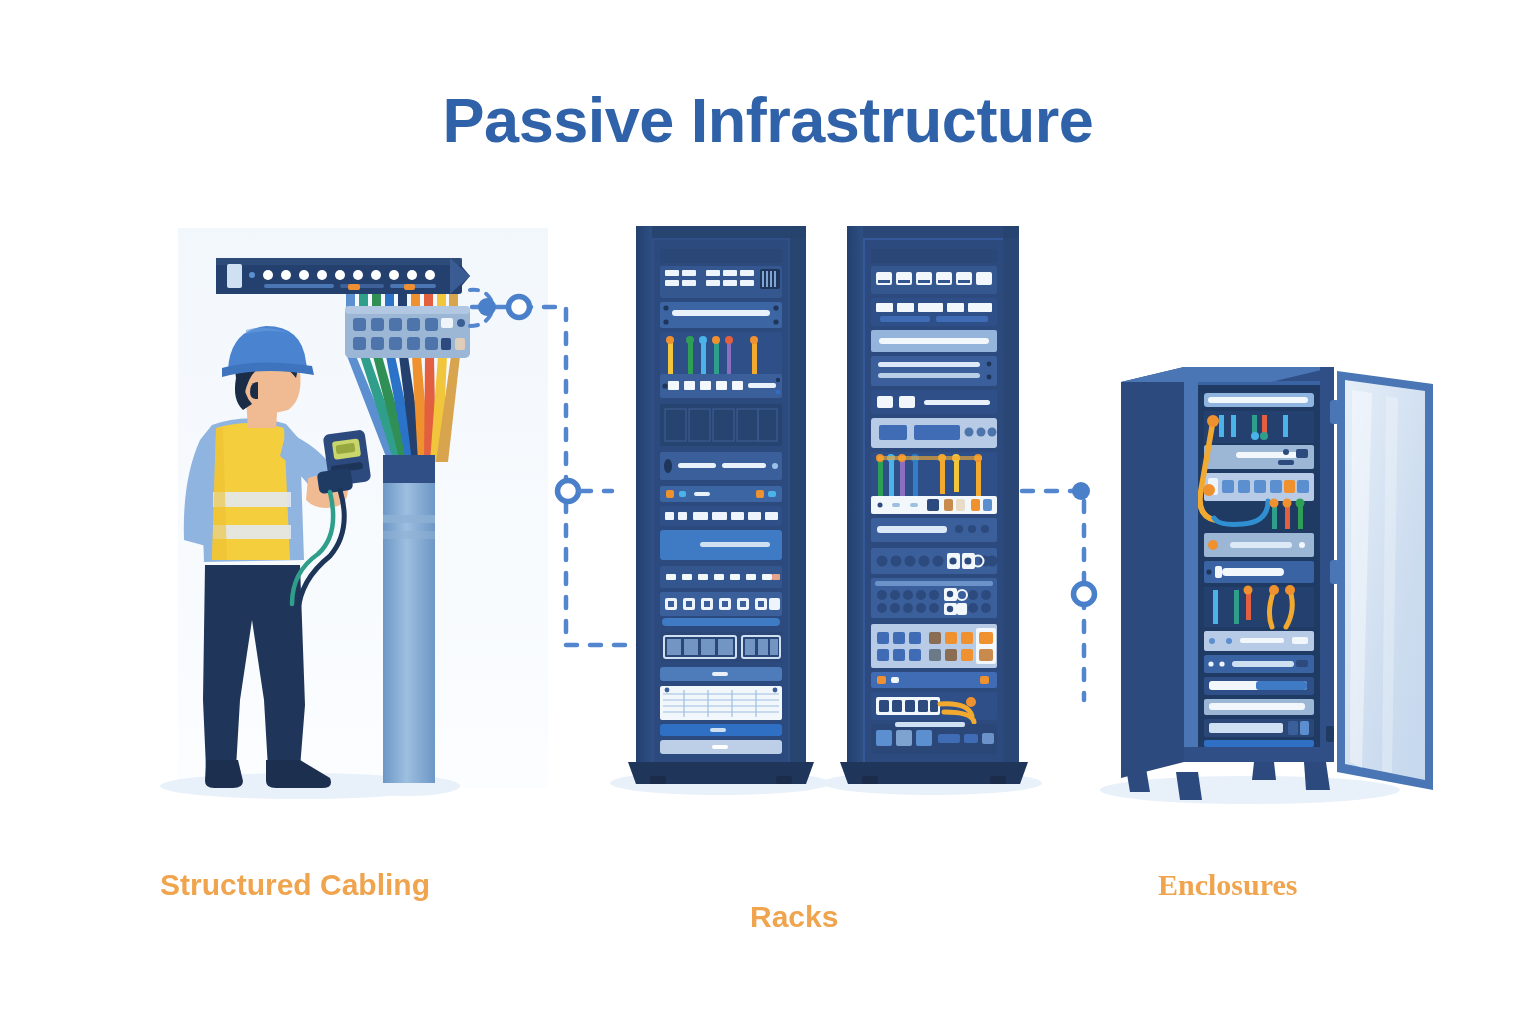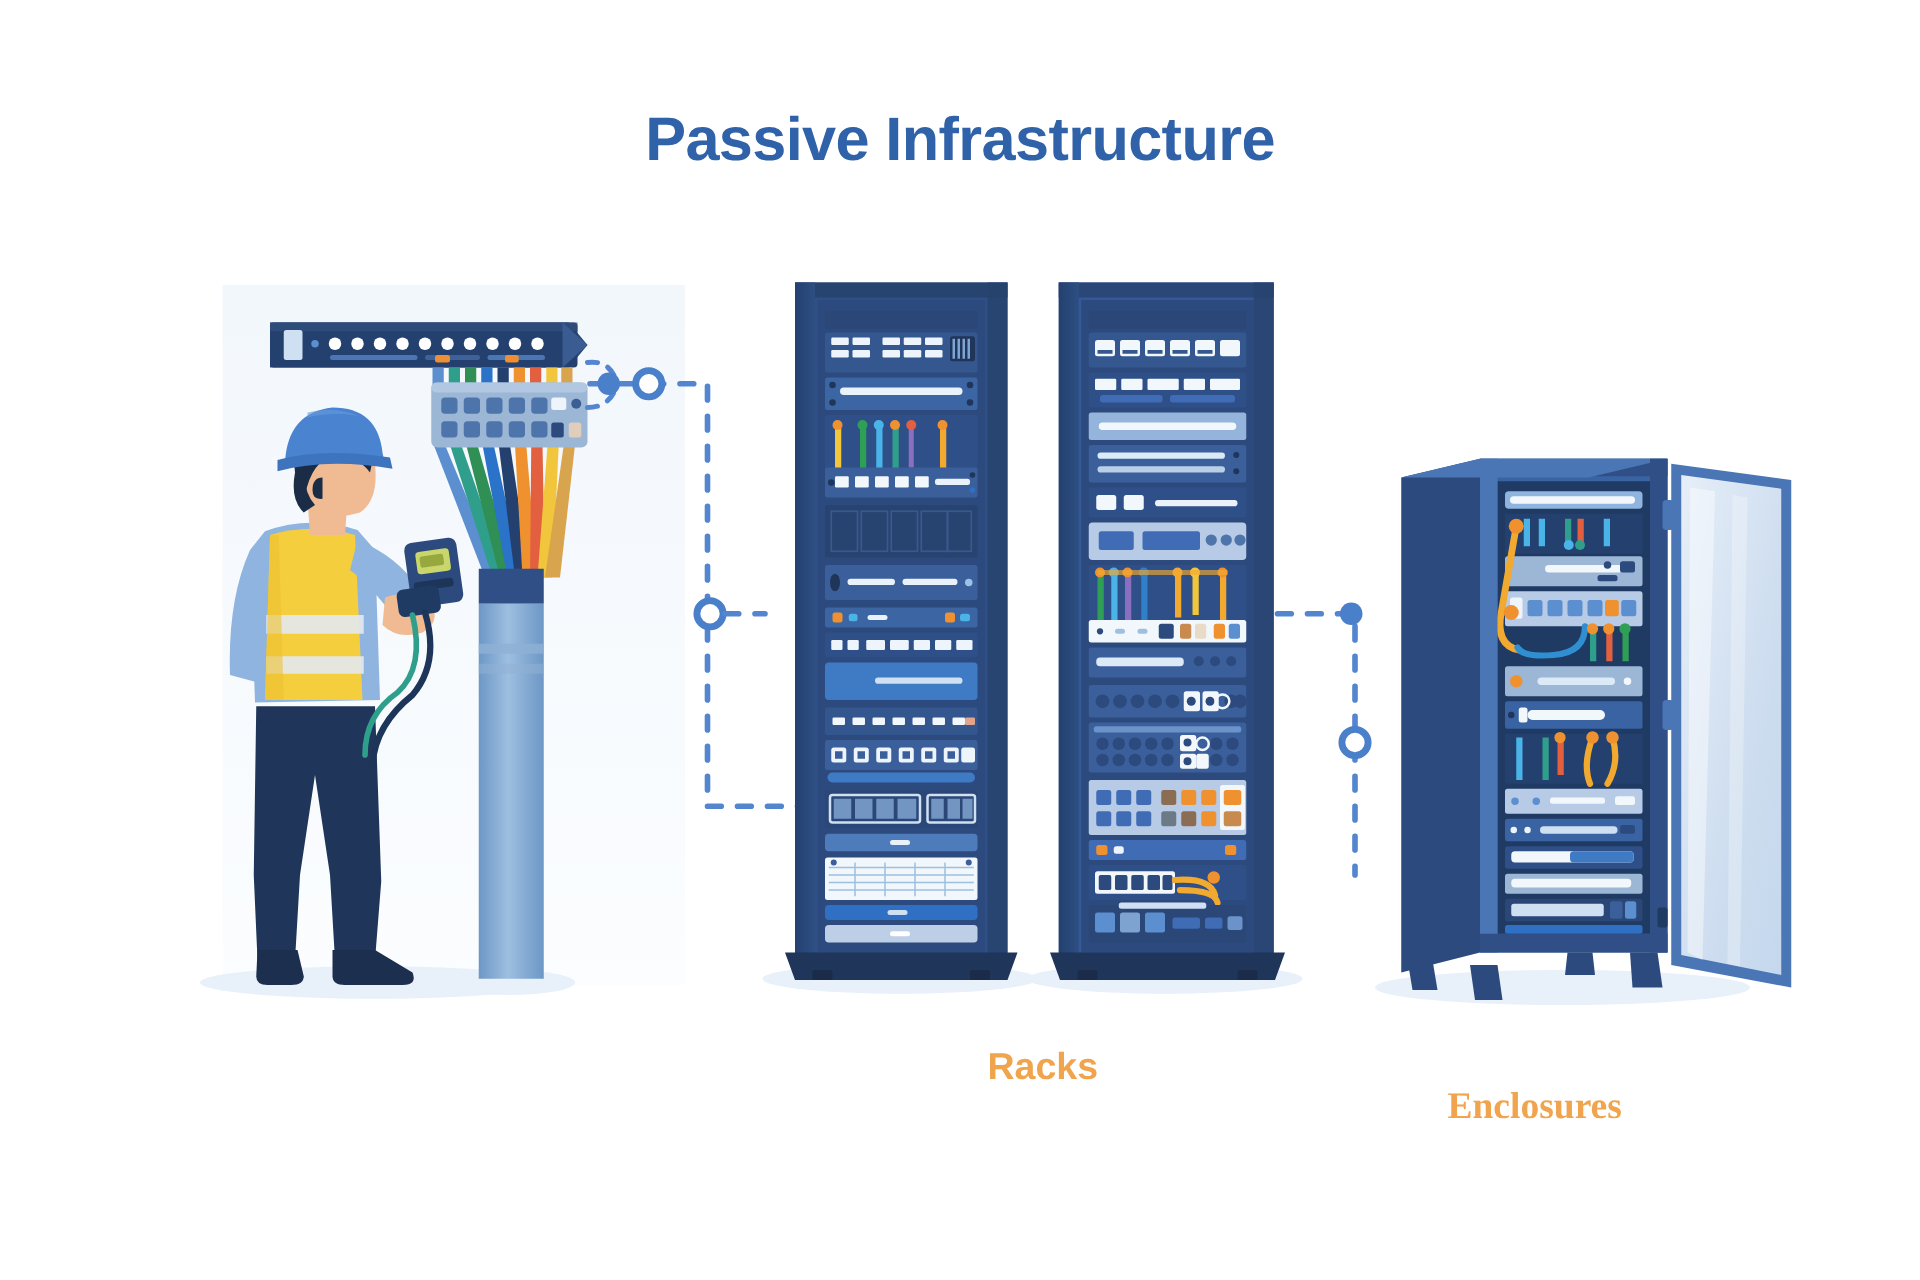--- a/index.html
+++ b/index.html
@@ -8,32 +8,32 @@
     width:1536px;height:1024px;
     background:#ffffff;
     font-family:"Liberation Sans", sans-serif;
     overflow:hidden;
     position:relative;
   }
   #stage{position:absolute;left:0;top:0;width:1536px;height:1024px;}
   #title{
     position:absolute;left:0;top:84px;width:1536px;
     text-align:center;
-    font-size:49px;font-weight:bold;
+    font-size:63px;font-weight:bold;
     color:#2f62a8;
     letter-spacing:-0.5px;
   }
   .caption{
     position:absolute;
     font-size:30px;font-weight:bold;
     color:#f0a44e;
     white-space:nowrap;
   }
   #cap-cabling{left:160px;top:868px;}
-  #cap-racks{left:750px;top:837px;margin-left:40px;}
+  #cap-racks{left:750px;top:900px;}
   #cap-enclosures{left:1158px;top:868px;font-family:Liberation Serif, serif;}
   svg{display:block;}
 </style>
 </head>
 <body>
 
 <div id="stage">
 
   <div id="title">Passive Infrastructure</div>
 
@@ -696,16 +696,17 @@
 
       <g>
         <path d="M1126 768 L1146 768 L1150 792 L1130 792 Z" fill="#2c4a7d"></path>
         <path d="M1176 772 L1198 772 L1202 800 L1180 800 Z" fill="#2c4a7d"></path>
         <path d="M1254 762 L1274 762 L1276 780 L1252 780 Z" fill="#2c4a7d"></path>
         <path d="M1304 762 L1326 762 L1330 790 L1306 790 Z" fill="#2c4a7d"></path>
       </g>
     </g>
   </svg>
 
+  <div class="caption" id="cap-cabling">Structured Cabling</div>
   <div class="caption" id="cap-racks">Racks</div>
   <div class="caption" id="cap-enclosures">Enclosures</div>
 
 </div>
 
 </body></html>

